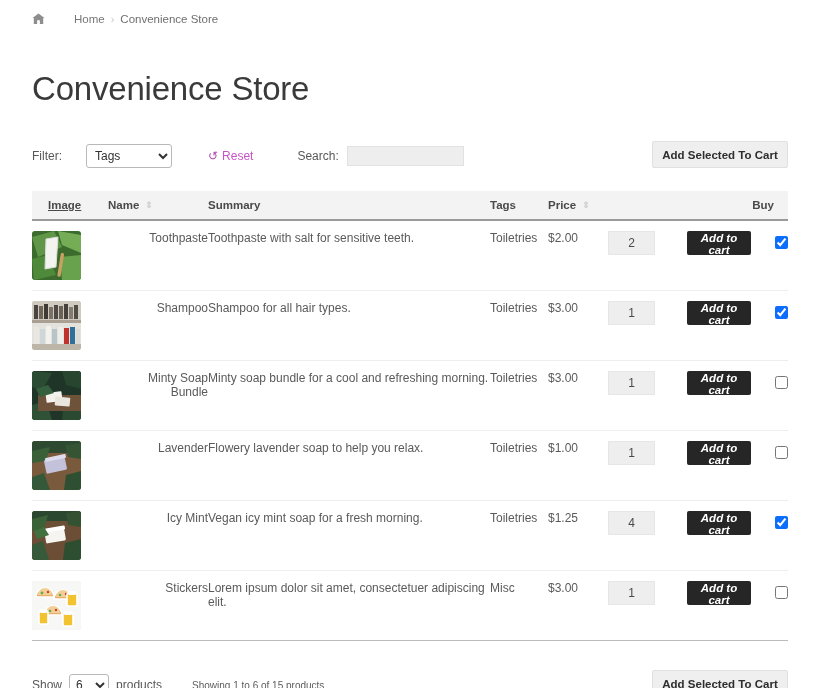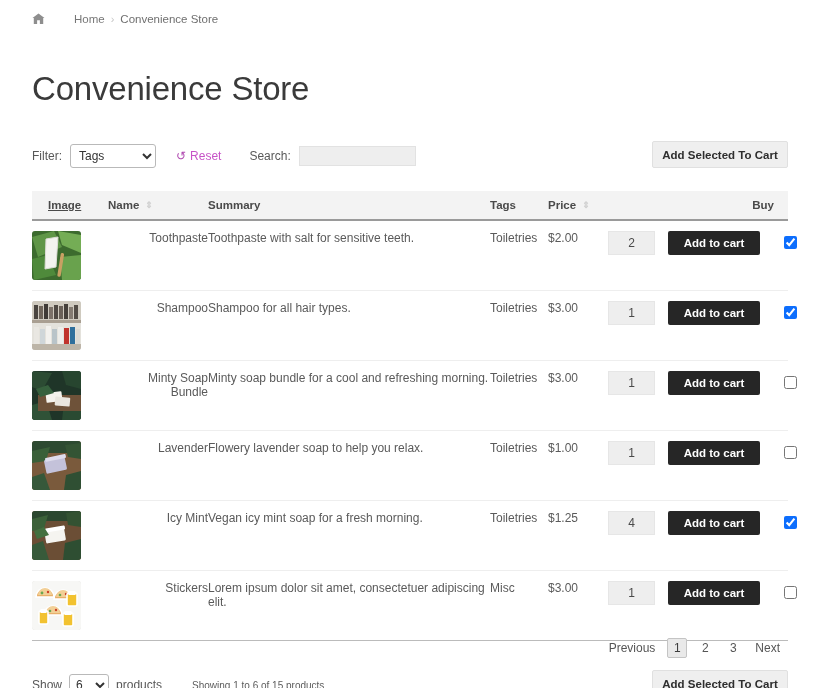--- a/index.html
+++ b/index.html
@@ -54,20 +54,21 @@
 
   
   .toolbar {
     position: relative;
     margin: 36px 32px 0 32px;
     height: 30px;
   }
   .toolbar .left {
     display: flex; align-items: center;
     height: 30px;
+    gap: 16px;
   }
   .lbl {
     font-size: 12px;
     color: #585858;
     margin-right: 8px;
   }
   select.filter-select {
     width: 86px; height: 24px;
     font-size: 12px;
     font-family: "Liberation Sans", sans-serif;
@@ -192,31 +193,32 @@
     background: #eeeeee;
     border: 1px solid #e6e6e6;
     text-align: center;
     font-size: 12px;
     font-family: "Liberation Sans", sans-serif;
     color: #4a4a4a;
     padding: 0;
     border-radius: 0;
   }
   .btn-addcart {
-    width: 92px; height: 24px;
+    width: 64px; height: 24px;
     background: #262626;
     border: none;
     color: #ffffff;
     font-size: 11.5px;
     font-weight: bold;
     font-family: "Liberation Sans", sans-serif;
     border-radius: 2px;
     cursor: pointer;
     margin-right: 24px;
     vertical-align: top;
+    font-style: italic;
   }
   .buy-check {
     width: 13px; height: 13px;
     margin: 0; padding: 0;
     vertical-align: top;
     position: relative;
     top: 5px;
     cursor: pointer;
     accent-color: #0d6efd;
   }
@@ -539,21 +541,14 @@
       <span>Show</span>
       <select class="show-select">
         <option>6</option>
       </select>
       <span>products</span>
       <span class="showing-info">Showing 1 to 6 of 15 products</span>
     </div>
     <button class="btn-add-selected-bottom">Add Selected To Cart</button>
   </div>
 
-  <div class="pagination" id="pagination">
-      <a class="pg" href="#">Previous</a>
-      <a class="pg num active" href="#">1</a>
-      <a class="pg num" href="#">2</a>
-      <a class="pg num" href="#">3</a>
-      <a class="pg" href="#">Next</a>
-    </div>
 
 </div>
 
 </body></html>

